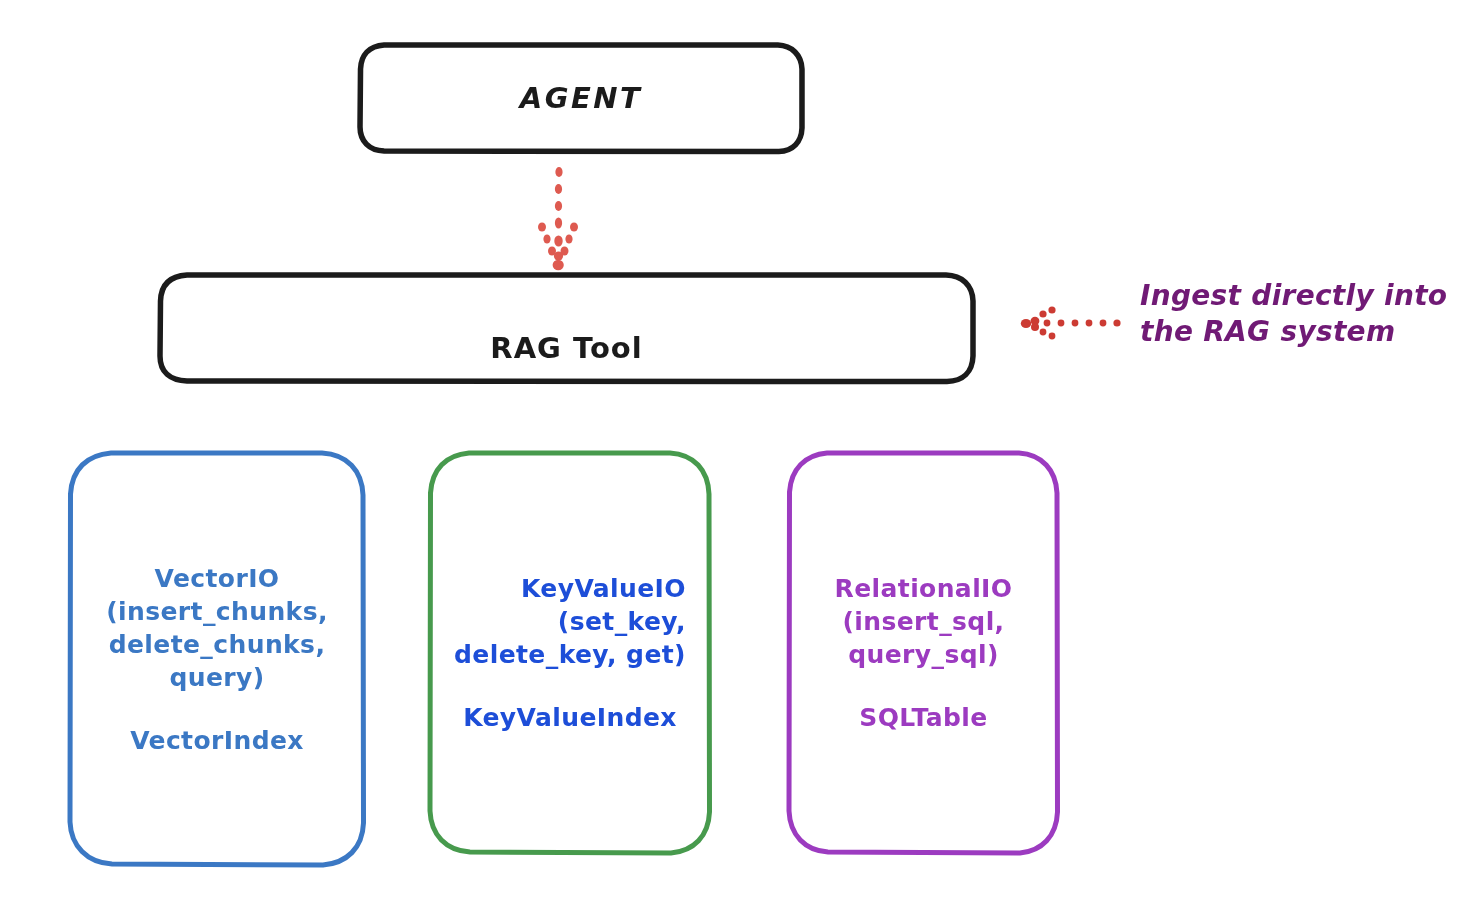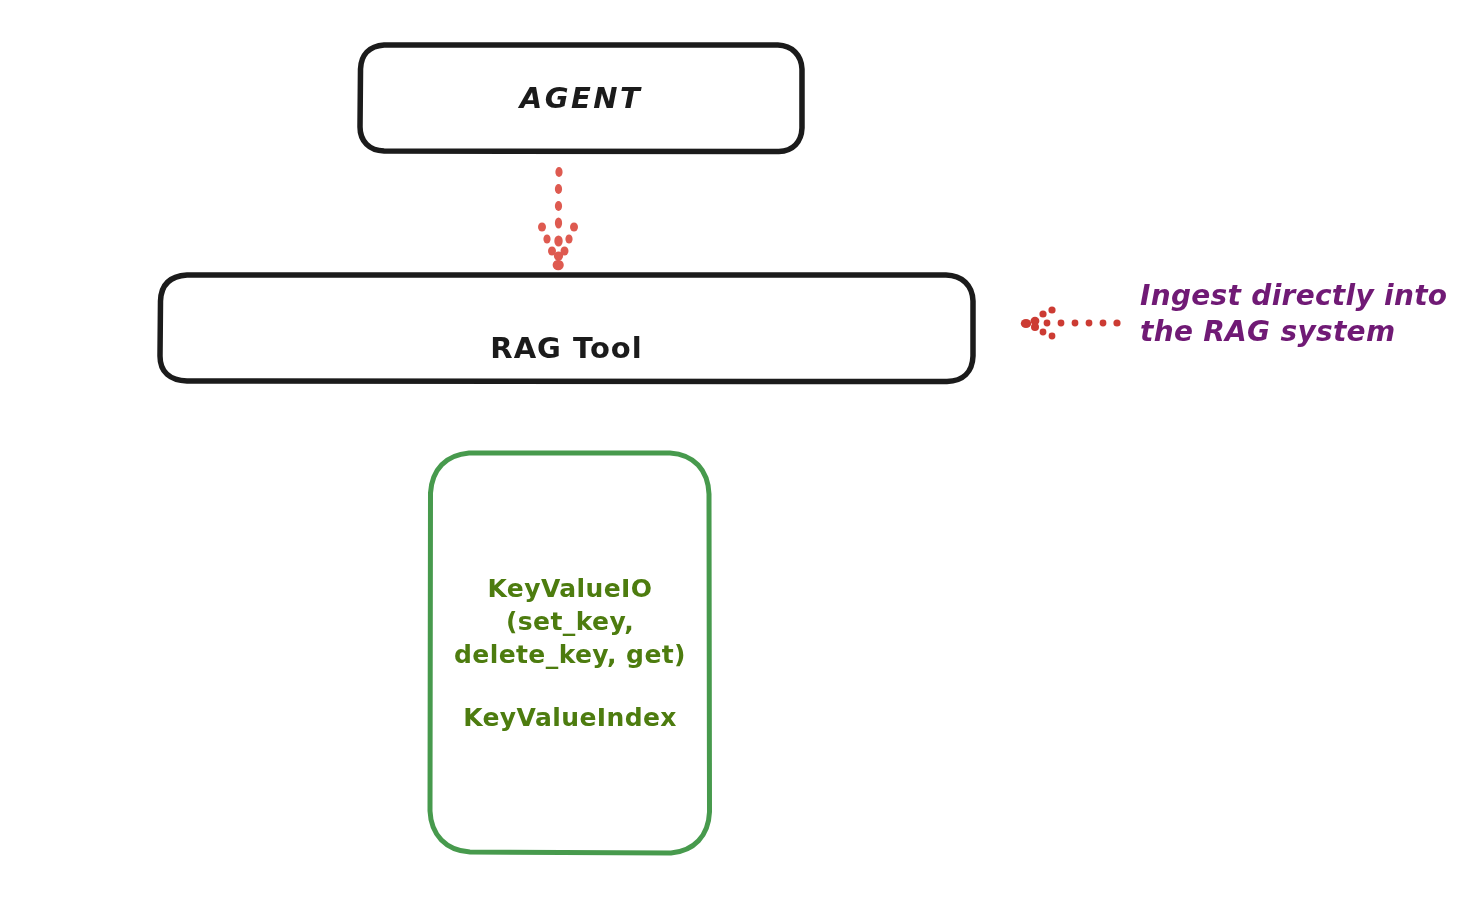--- a/index.html
+++ b/index.html
@@ -90,21 +90,21 @@
   }
   .store-node .label.secondary {
     margin-top: 30px;
   }
 
   #vector-node  { left: 67px;  top: 450px; width: 300px; height: 418px; }
   #keyvalue-node{ left: 427px; top: 450px; width: 286px; height: 406px; }
   #relational-node { left: 786px; top: 450px; width: 275px; height: 406px; }
 
   #vector-node .label     { color: #3b78c4; }
-  #keyvalue-node .label   { color: #4d7c0f; }
+  #keyvalue-node .label   { color: #1d4ed8; text-align: right; }
   #relational-node .label { color: #9c3bc0; }
 
   
   #agent-to-rag-connector {
     position: absolute;
     left: 500px;
     top: 155px;
     width: 120px;
     height: 125px;
   }
@@ -210,33 +210,68 @@
       <ellipse cx="85" cy="23" rx="3.4" ry="3.4"></ellipse>
       <ellipse cx="99" cy="23" rx="3.6" ry="3.6"></ellipse>
     </g>
   </svg>
 
   <div id="ingest-annotation">
     <div class="annotation-text">Ingest directly into
 the RAG system</div>
   </div>
 
+  <div class="node store-node" id="vector-node">
+    <svg class="outline" viewBox="0 0 300 418" preserveAspectRatio="none">
+      <path d="M 44 3
+               C 20 5, 5 19, 3.5 44
+               L 3 372
+               C 4 396, 20 412.5, 45 414
+               L 256 415
+               C 280 413, 295.5 398, 296.5 373
+               L 296 45
+               C 295 20, 280 4.5, 255 3
+               Z" fill="#ffffff" stroke="#3b78c4" stroke-width="5" stroke-linecap="round" stroke-linejoin="round"></path>
+    </svg>
+    <div class="label">VectorIO
+(insert_chunks,
+delete_chunks,
+query)</div>
+    <div class="label secondary">VectorIndex</div>
+  </div>
 
   <div class="node store-node" id="keyvalue-node">
     <svg class="outline" viewBox="0 0 286 406" preserveAspectRatio="none">
       <path d="M 42 3
                C 19 5, 5 19, 3.5 43
                L 3 361
                C 4 385, 19 400.5, 43 402
                L 244 403
                C 267 401, 281.5 386, 282.5 362
                L 282 44
                C 281 20, 267 4.5, 243 3
                Z" fill="#ffffff" stroke="#479a4d" stroke-width="5" stroke-linecap="round" stroke-linejoin="round"></path>
     </svg>
     <div class="label">KeyValueIO
 (set_key,
 delete_key, get)</div>
     <div class="label secondary">KeyValueIndex</div>
   </div>
 
+  <div class="node store-node" id="relational-node">
+    <svg class="outline" viewBox="0 0 275 406" preserveAspectRatio="none">
+      <path d="M 41 3
+               C 19 5, 5 19, 3.5 42
+               L 3 361
+               C 4 385, 19 400.5, 42 402
+               L 234 403
+               C 256 401, 270.5 386, 271.5 362
+               L 271 43
+               C 270 20, 256 4.5, 233 3
+               Z" fill="#ffffff" stroke="#9c3bc0" stroke-width="5" stroke-linecap="round" stroke-linejoin="round"></path>
+    </svg>
+    <div class="label">RelationalIO
+(insert_sql,
+query_sql)</div>
+    <div class="label secondary">SQLTable</div>
+  </div>
 
 </div>
 
 </body></html>

